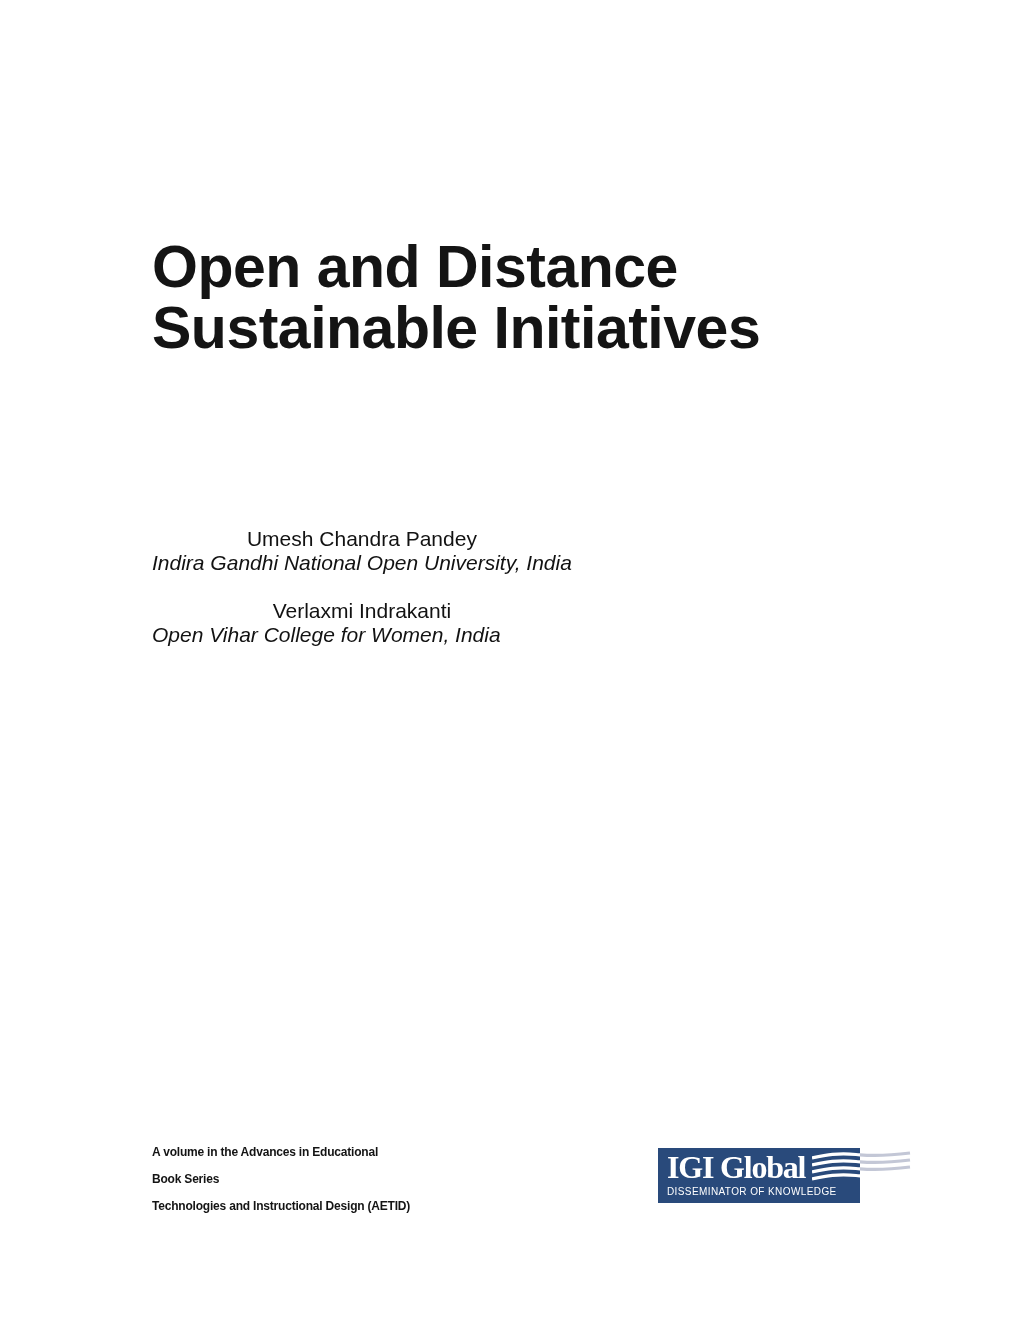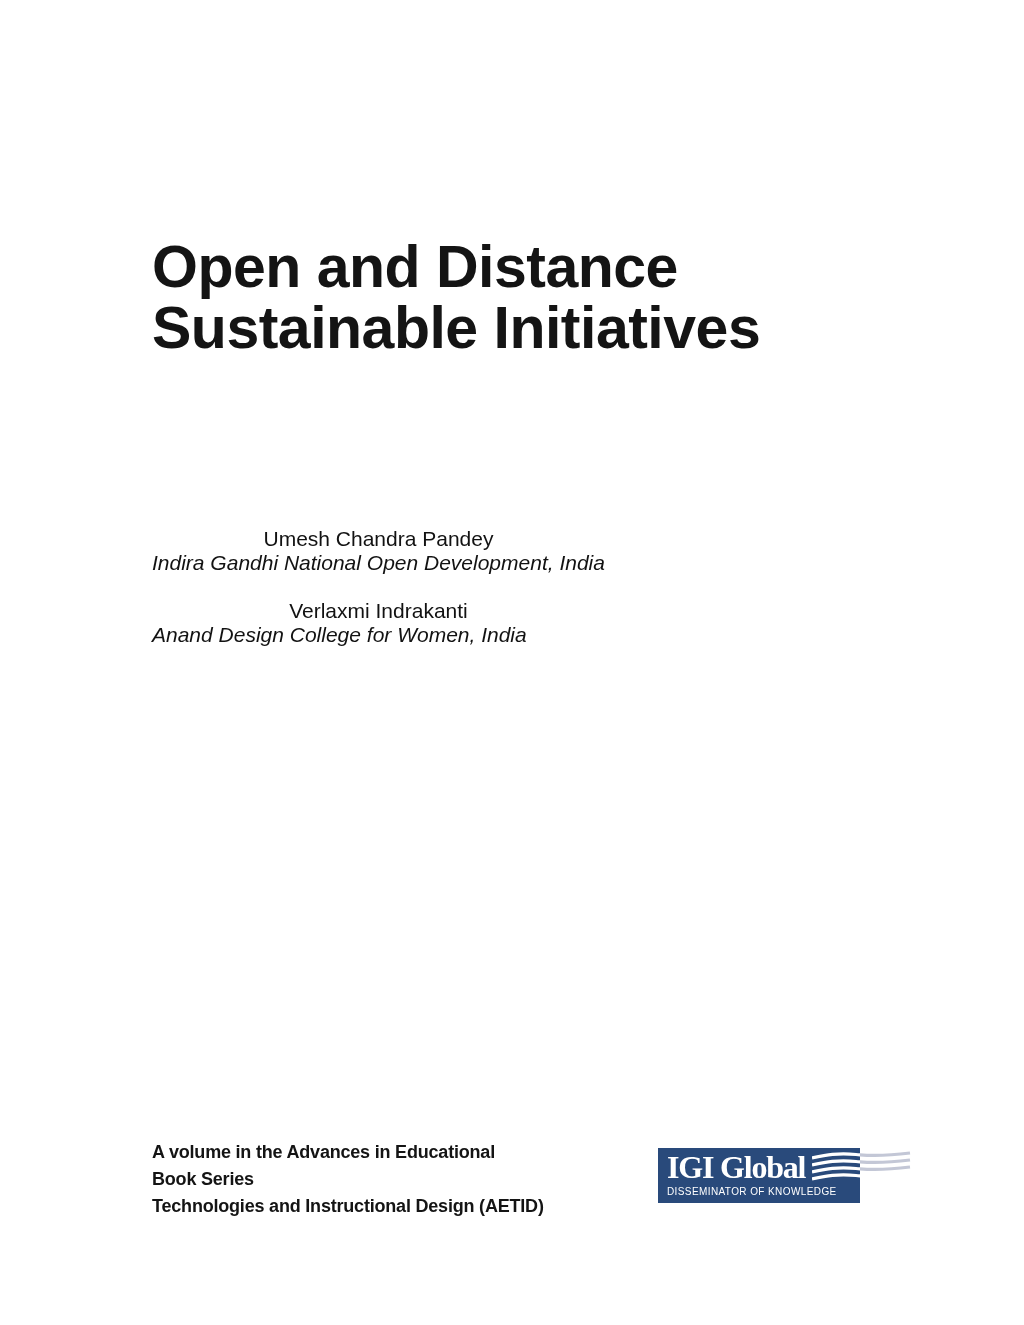--- a/index.html
+++ b/index.html
@@ -27,21 +27,21 @@
   .authors-block {
     position: absolute; left: 152px; top: 527px;
     font-size: 21px; line-height: 24px; color: #121212;
   }
   .author-group { margin-bottom: 24px; }
   .author-name { font-weight: 500; text-align: center; }
   .author-affiliation { font-style: italic; font-weight: 500; }
   
   .series-block {
     position: absolute; left: 152px; top: 1139px;
-    font-size: 18px; font-weight: 600;
+    font-size: 12px; font-weight: 600;
     line-height: 27px; color: #141414;
     letter-spacing: -0.2px;
   }
   
   .logo-box {
     position: absolute; left: 658px; top: 1148px;
     width: 202px; height: 55px;
     background: #294a7b;
     overflow: visible;
   }
@@ -70,25 +70,25 @@
 <div class="page">
 
   <div class="title-block">
     <div>Open and Distance</div>
     <div>Sustainable Initiatives</div>
   </div>
 
   <div class="authors-block">
     <div class="author-group">
       <div class="author-name">Umesh Chandra Pandey</div>
-      <div class="author-affiliation">Indira Gandhi National Open Development, India</div>
+      <div class="author-affiliation">Indira Gandhi National Open University, India</div>
     </div>
     <div class="author-group">
       <div class="author-name">Verlaxmi Indrakanti</div>
-      <div class="author-affiliation">Anand Design College for Women, India</div>
+      <div class="author-affiliation">Open Vihar College for Women, India</div>
     </div>
   </div>
 
   <div class="series-block">
     <div>A volume in the Advances in Educational</div>
     <div>Book Series</div>
     <div>Technologies and Instructional Design (AETID)</div>
   </div>
 
   <div class="logo-box">

